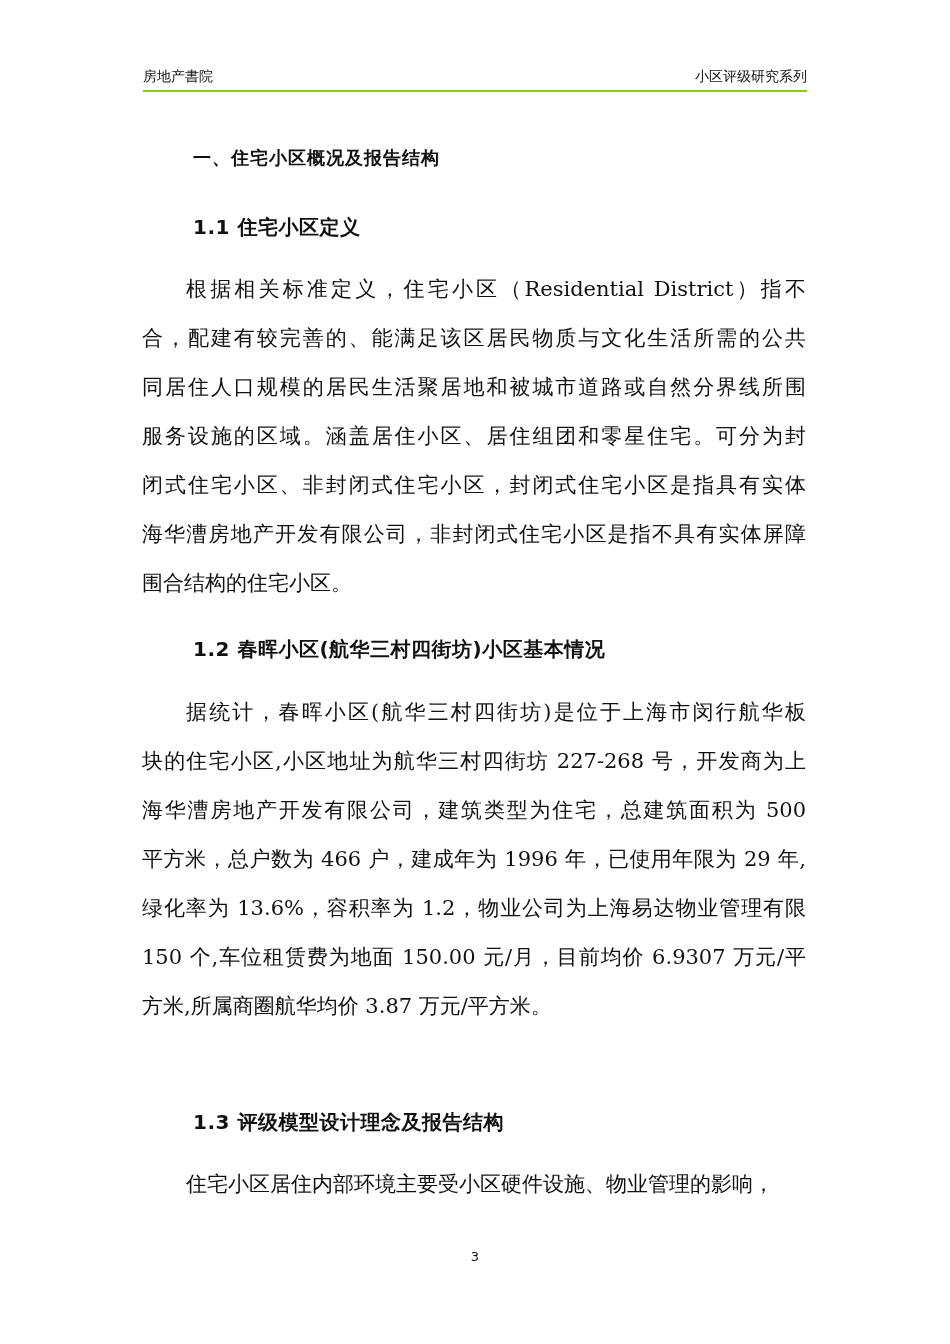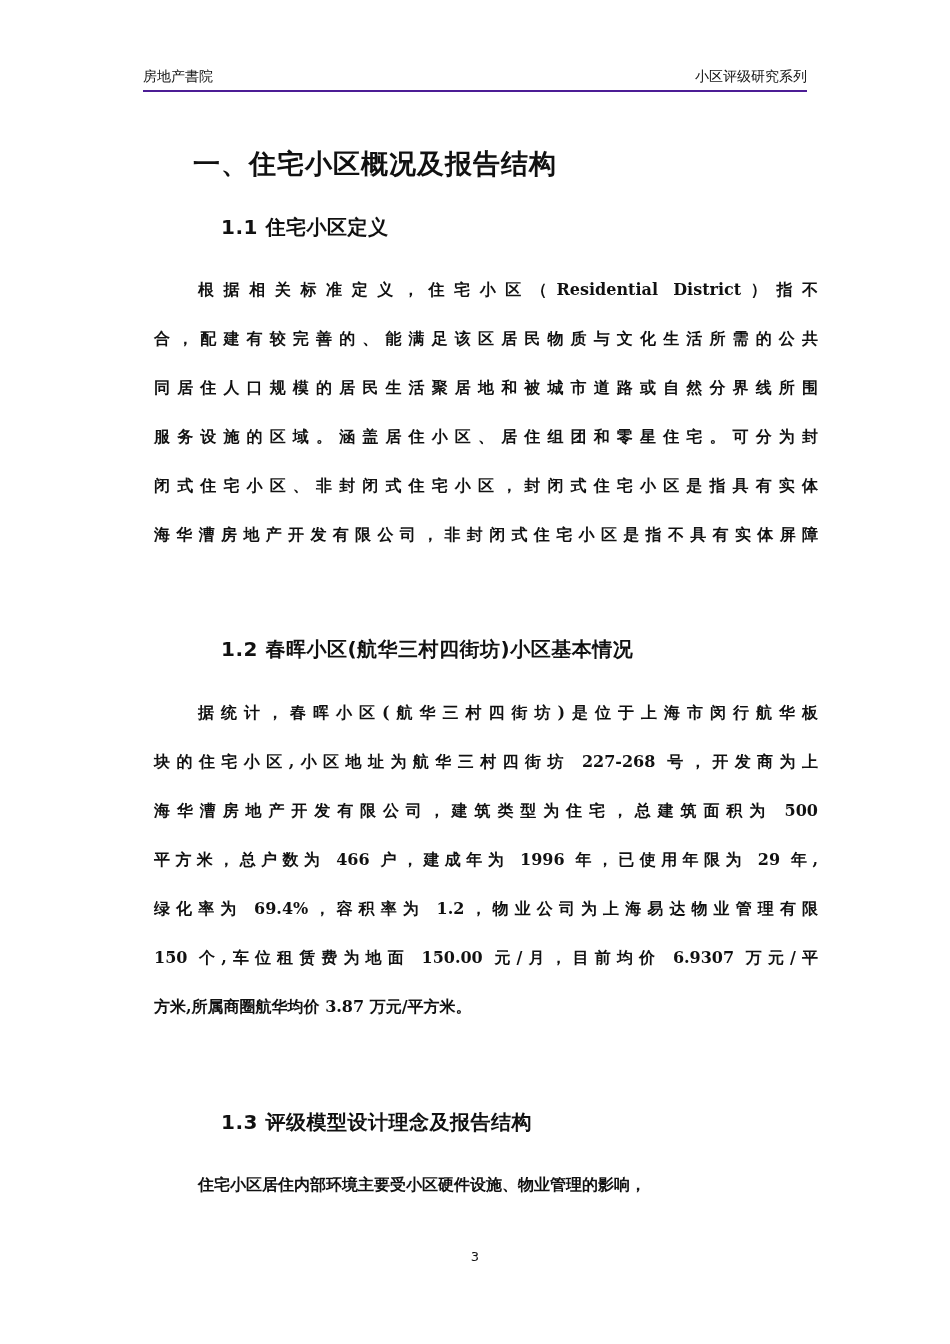--- a/index.html
+++ b/index.html
@@ -1,27 +1,27 @@
 <!DOCTYPE html>
 <html><head>
 <meta charset="utf-8">
 <style>
   html, body { margin:0; padding:0; background:#ffffff; }
   body { width:950px; height:1344px; position:relative; overflow:hidden;
          font-family:"DejaVu Serif","Liberation Serif",serif; color:#111; }
   .header { position:absolute; left:143px; right:143px; top:66px; height:24px;
-            border-bottom:2px solid #4c1d95; font-family:"DejaVu Sans","Liberation Sans",sans-serif;
+            border-bottom:2px solid #84cc16; font-family:"DejaVu Sans","Liberation Sans",sans-serif;
             font-size:14px; }
   .header .left { position:absolute; left:0; top:2px; }
   .header .right { position:absolute; right:0; top:2px; }
-  .h1 { position:absolute; left:193px; top:146px; font-size:27px; font-weight:bold;
+  .h1 { position:absolute; left:193px; top:146px; font-size:18px; font-weight:bold;
         font-family:Liberation Sans, sans-serif; letter-spacing:1px; }
   .h2 { position:absolute; left:193px; font-size:20px; font-weight:bold;
-        font-family:"DejaVu Sans","Liberation Sans",sans-serif; letter-spacing:0.5px;margin-left:28px; }
-  .para { position:absolute; left:154px; width:664px; font-size:16px; line-height:49px;font-weight:bold; }
+        font-family:"DejaVu Sans","Liberation Sans",sans-serif; letter-spacing:0.5px; }
+  .para { position:absolute; left:142px; width:664px; font-size:21px; line-height:49px; }
   .para .line { display:block; white-space:nowrap; text-align:justify; text-align-last:justify; height:49px; }
   .para .line.last { text-align-last:left; }
   .para .line.indent { padding-left:44px; }
   .pagenum { position:absolute; top:1249px; left:0; width:950px; text-align:center; font-size:13px;
              font-family:"DejaVu Sans","Liberation Sans",sans-serif; }
 </style>
 </head>
 <body>
 
 <div class="header">
@@ -32,29 +32,30 @@
 <div class="h1">一、住宅小区概况及报告结构</div>
 
 <div class="h2" style="top:214px;">1.1 住宅小区定义</div>
 <div class="para" style="top:265px;">
   <span class="line indent">根据相关标准定义，住宅小区（Residential District）指不</span>
   <span class="line">合，配建有较完善的、能满足该区居民物质与文化生活所需的公共</span>
   <span class="line">同居住人口规模的居民生活聚居地和被城市道路或自然分界线所围</span>
   <span class="line">服务设施的区域。涵盖居住小区、居住组团和零星住宅。可分为封</span>
   <span class="line">闭式住宅小区、非封闭式住宅小区，封闭式住宅小区是指具有实体</span>
   <span class="line">海华漕房地产开发有限公司，非封闭式住宅小区是指不具有实体屏障</span>
+  <span class="line last">围合结构的住宅小区。</span>
 </div>
 
 <div class="h2" style="top:636px;">1.2 春晖小区(航华三村四街坊)小区基本情况</div>
 <div class="para" style="top:688px;">
   <span class="line indent">据统计，春晖小区(航华三村四街坊)是位于上海市闵行航华板</span>
   <span class="line">块的住宅小区,小区地址为航华三村四街坊 227-268 号，开发商为上</span>
   <span class="line">海华漕房地产开发有限公司，建筑类型为住宅，总建筑面积为 500</span>
   <span class="line">平方米，总户数为 466 户，建成年为 1996 年，已使用年限为 29 年,</span>
-  <span class="line">绿化率为 69.4%，容积率为 1.2，物业公司为上海易达物业管理有限</span>
+  <span class="line">绿化率为 13.6%，容积率为 1.2，物业公司为上海易达物业管理有限</span>
   <span class="line">150 个,车位租赁费为地面 150.00 元/月，目前均价 6.9307 万元/平</span>
   <span class="line last">方米,所属商圈航华均价 3.87 万元/平方米。</span>
 </div>
 
 <div class="h2" style="top:1109px;">1.3 评级模型设计理念及报告结构</div>
 <div class="para" style="top:1160px;">
   <span class="line indent last">住宅小区居住内部环境主要受小区硬件设施、物业管理的影响，</span>
 </div>
 
 <div class="pagenum">3</div>

